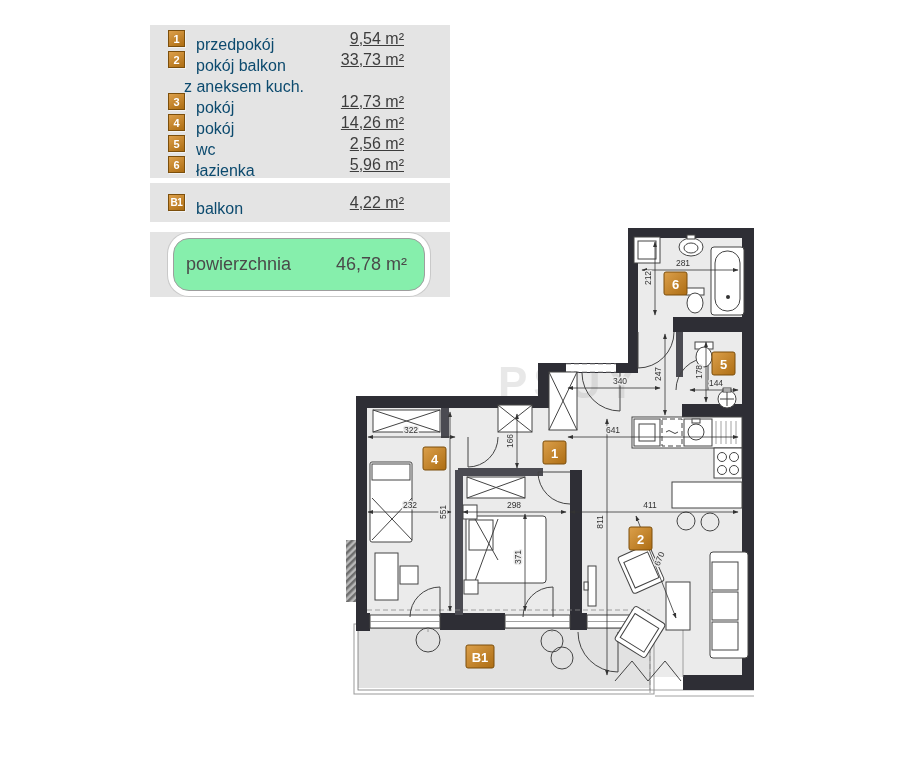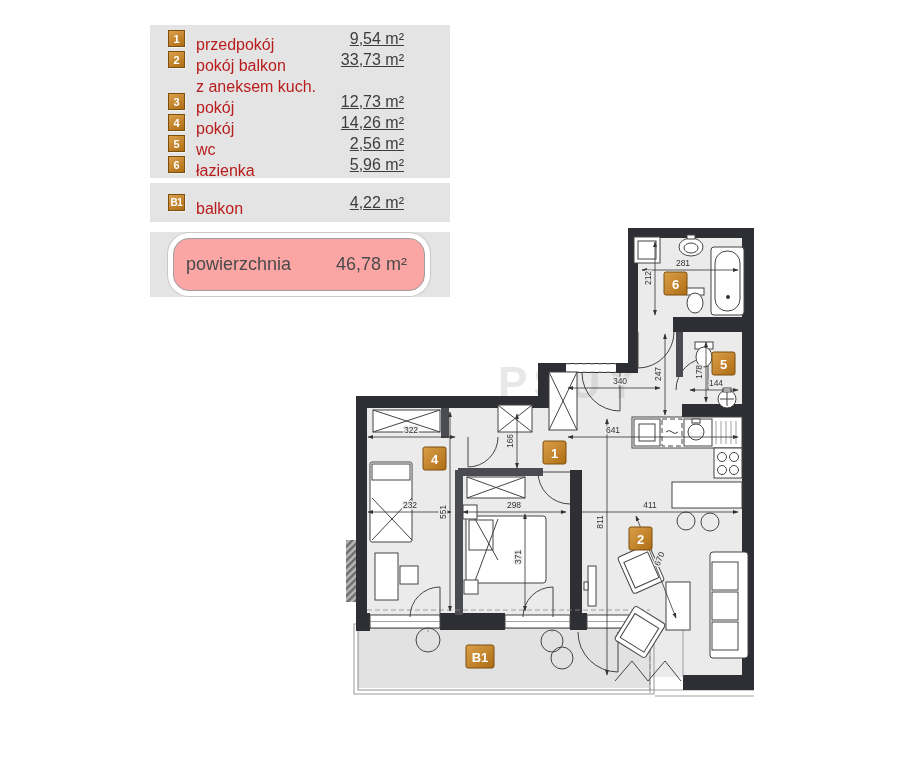--- a/index.html
+++ b/index.html
@@ -9,25 +9,25 @@
   #legendBox{left:150px;top:25px;width:300px;padding:3px 0;}
   #balkonBox{left:150px;top:183px;width:300px;height:39px;display:flex;align-items:center;}
   #totalBox{left:150px;top:232px;width:300px;height:65px;}
   .lrow{display:flex;align-items:center;height:21px;padding:0 46px 0 18px;}
   #balkonBox .lrow{width:100%;box-sizing:border-box;}
   .badge{width:17px;height:17px;min-width:17px;display:flex;align-items:center;justify-content:center;
          background:linear-gradient(150deg,#dda04b,#ad6d13);border:1px solid #7c4f0c;
          box-sizing:border-box;color:#fff;font-size:11px;font-weight:bold;margin-right:11px;
          box-shadow:1px 1px 0 rgba(255,255,255,.55);}
   .badge.b1{font-size:10px;letter-spacing:-.5px;}
-  .rname{flex:1;font-size:16px;color:#b91c1c;white-space:nowrap;margin-top:12px;}
+  .rname{flex:1;font-size:16px;color:#0c4a6e;white-space:nowrap;margin-top:12px;}
   .rarea{font-size:16px;color:#3d3d3d;white-space:nowrap;text-decoration:underline;}
-  .note{padding-left:46px;}
+  .note{padding-left:34px;}
   #pill{position:absolute;left:23px;right:25px;top:6px;bottom:6px;border-radius:16px;
-        background:#fca5a5;border:1px solid #9e9e9e;
+        background:#86efac;border:1px solid #9e9e9e;
         box-shadow:0 0 0 5px #ffffff,0 0 0 6px #c9c9c9;
         display:flex;align-items:center;justify-content:space-between;
         padding:0 17px 0 12px;font-size:18px;color:#4a4a4a;}
   svg{position:absolute;left:0;top:0;}
   .wall{fill:#2e2e35;}
   .pw{fill:#4b4b52;}
   .fl{fill:#ebebeb;}
   .fw{fill:#fff;stroke:#444;stroke-width:1;}
   .ln{stroke:#444;stroke-width:1;fill:none;}
   .tn{stroke:#8a8a8a;stroke-width:0.8;fill:none;}

